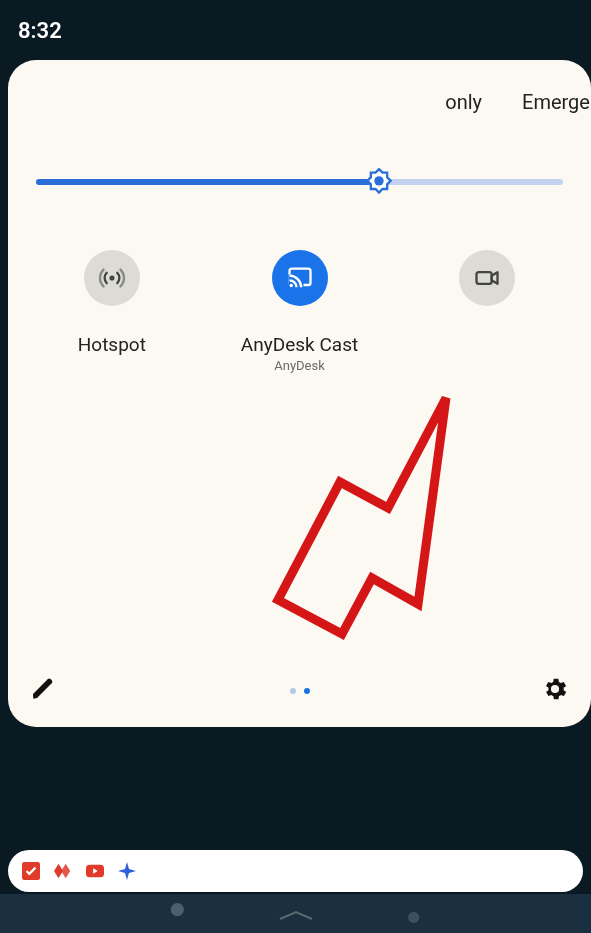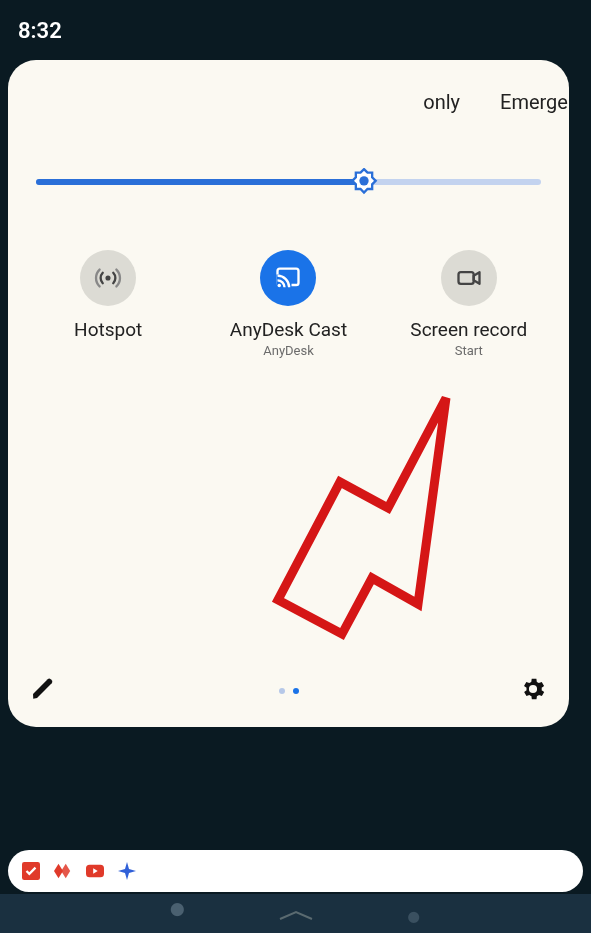--- a/index.html
+++ b/index.html
@@ -17,21 +17,21 @@
     color: #fff;
   }
   .status-time {
     font-size: 22px;
     font-weight: 600;
   }
   .panel {
     position: absolute;
     top: 60px;
     left: 8px;
-    right: 22px;
+    right: 0;
     height: 667px;
     background: #fbf9f2;
     border-radius: 28px;
     overflow: hidden;
     padding: 24px 0 10px 0;
     display: flex;
     flex-direction: column;
   }
   .top-text-row {
     display: flex;
@@ -80,21 +80,21 @@
     display: flex;
     justify-content: space-around;
     margin-top: 48px;
     padding: 0 10px;
   }
   .tile {
     flex: 1;
     display: flex;
     flex-direction: column;
     align-items: center;
-    gap: 12px;
+    gap: 27px;
     min-width: 0;
   }
   .tile-icon {
     width: 56px;
     height: 56px;
     border-radius: 50%;
     display: flex;
     align-items: center;
     justify-content: center;
   }
@@ -226,24 +226,20 @@
       </div>
     </div>
 
     <div class="tile">
       <div class="tile-icon inactive">
         <svg width="28" height="28" viewBox="0 0 24 24">
           <rect x="3" y="7" width="13" height="10" rx="2" fill="none" stroke="#444" stroke-width="2"></rect>
           <path d="M16 10l5-3v10l-5-3z" fill="none" stroke="#444" stroke-width="2" stroke-linejoin="round"></path>
         </svg>
       </div>
-      <div class="tile-labels">
-        <div class="tile-label">Screen record</div>
-        <div class="tile-sub">Start</div>
-      </div>
     </div>
 
   </div>
 
   <div class="panel-footer">
     <span>
       <svg width="26" height="26" viewBox="0 0 24 24">
         <path d="M3 21l3.5-.8L20 6.7a2 2 0 0 0 0-2.8l-.9-.9a2 2 0 0 0-2.8 0L2.8 16.5 3 21z" fill="#111"></path>
       </svg>
     </span>

